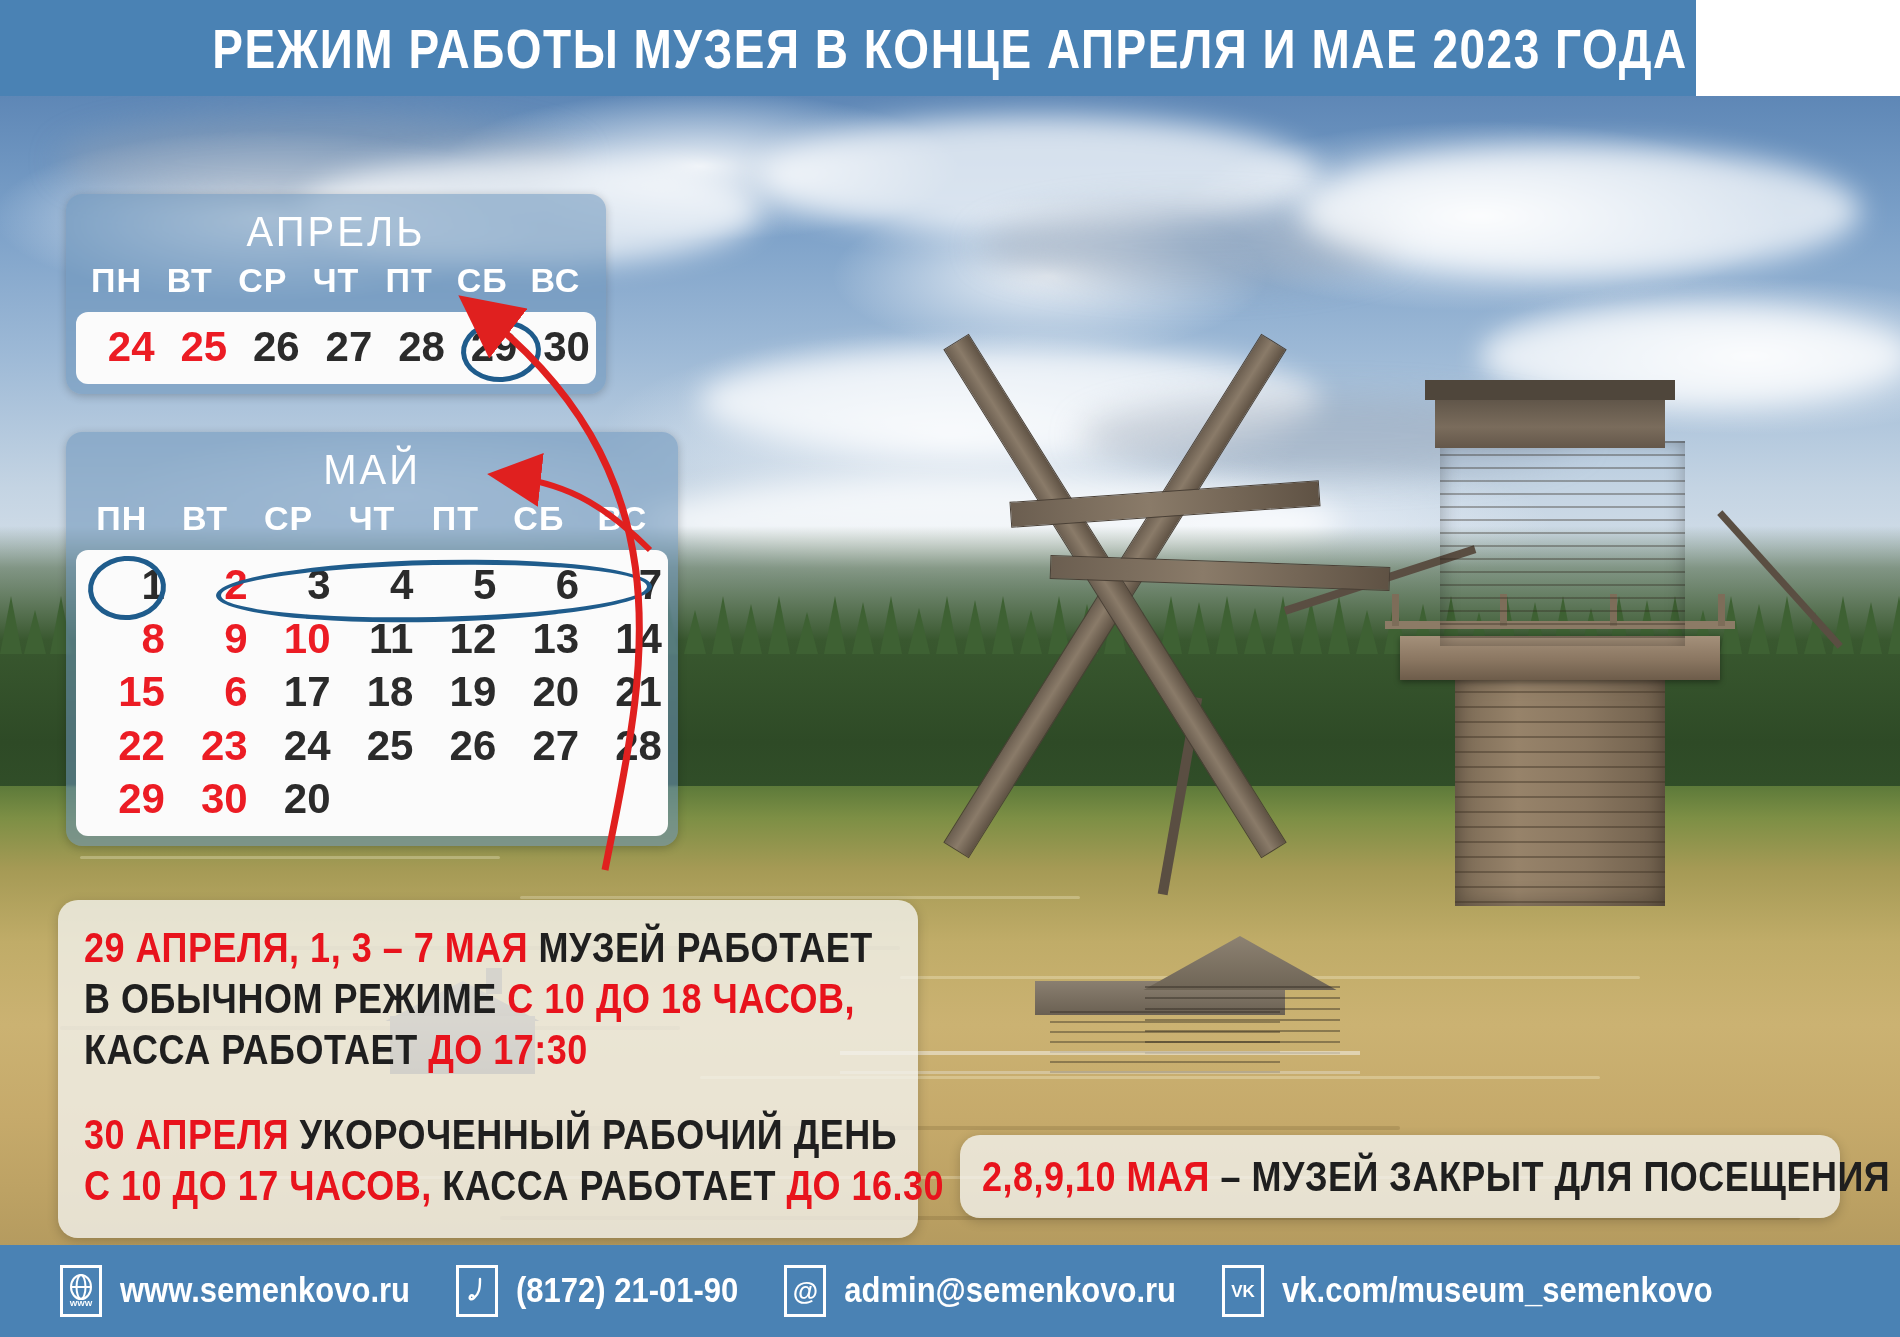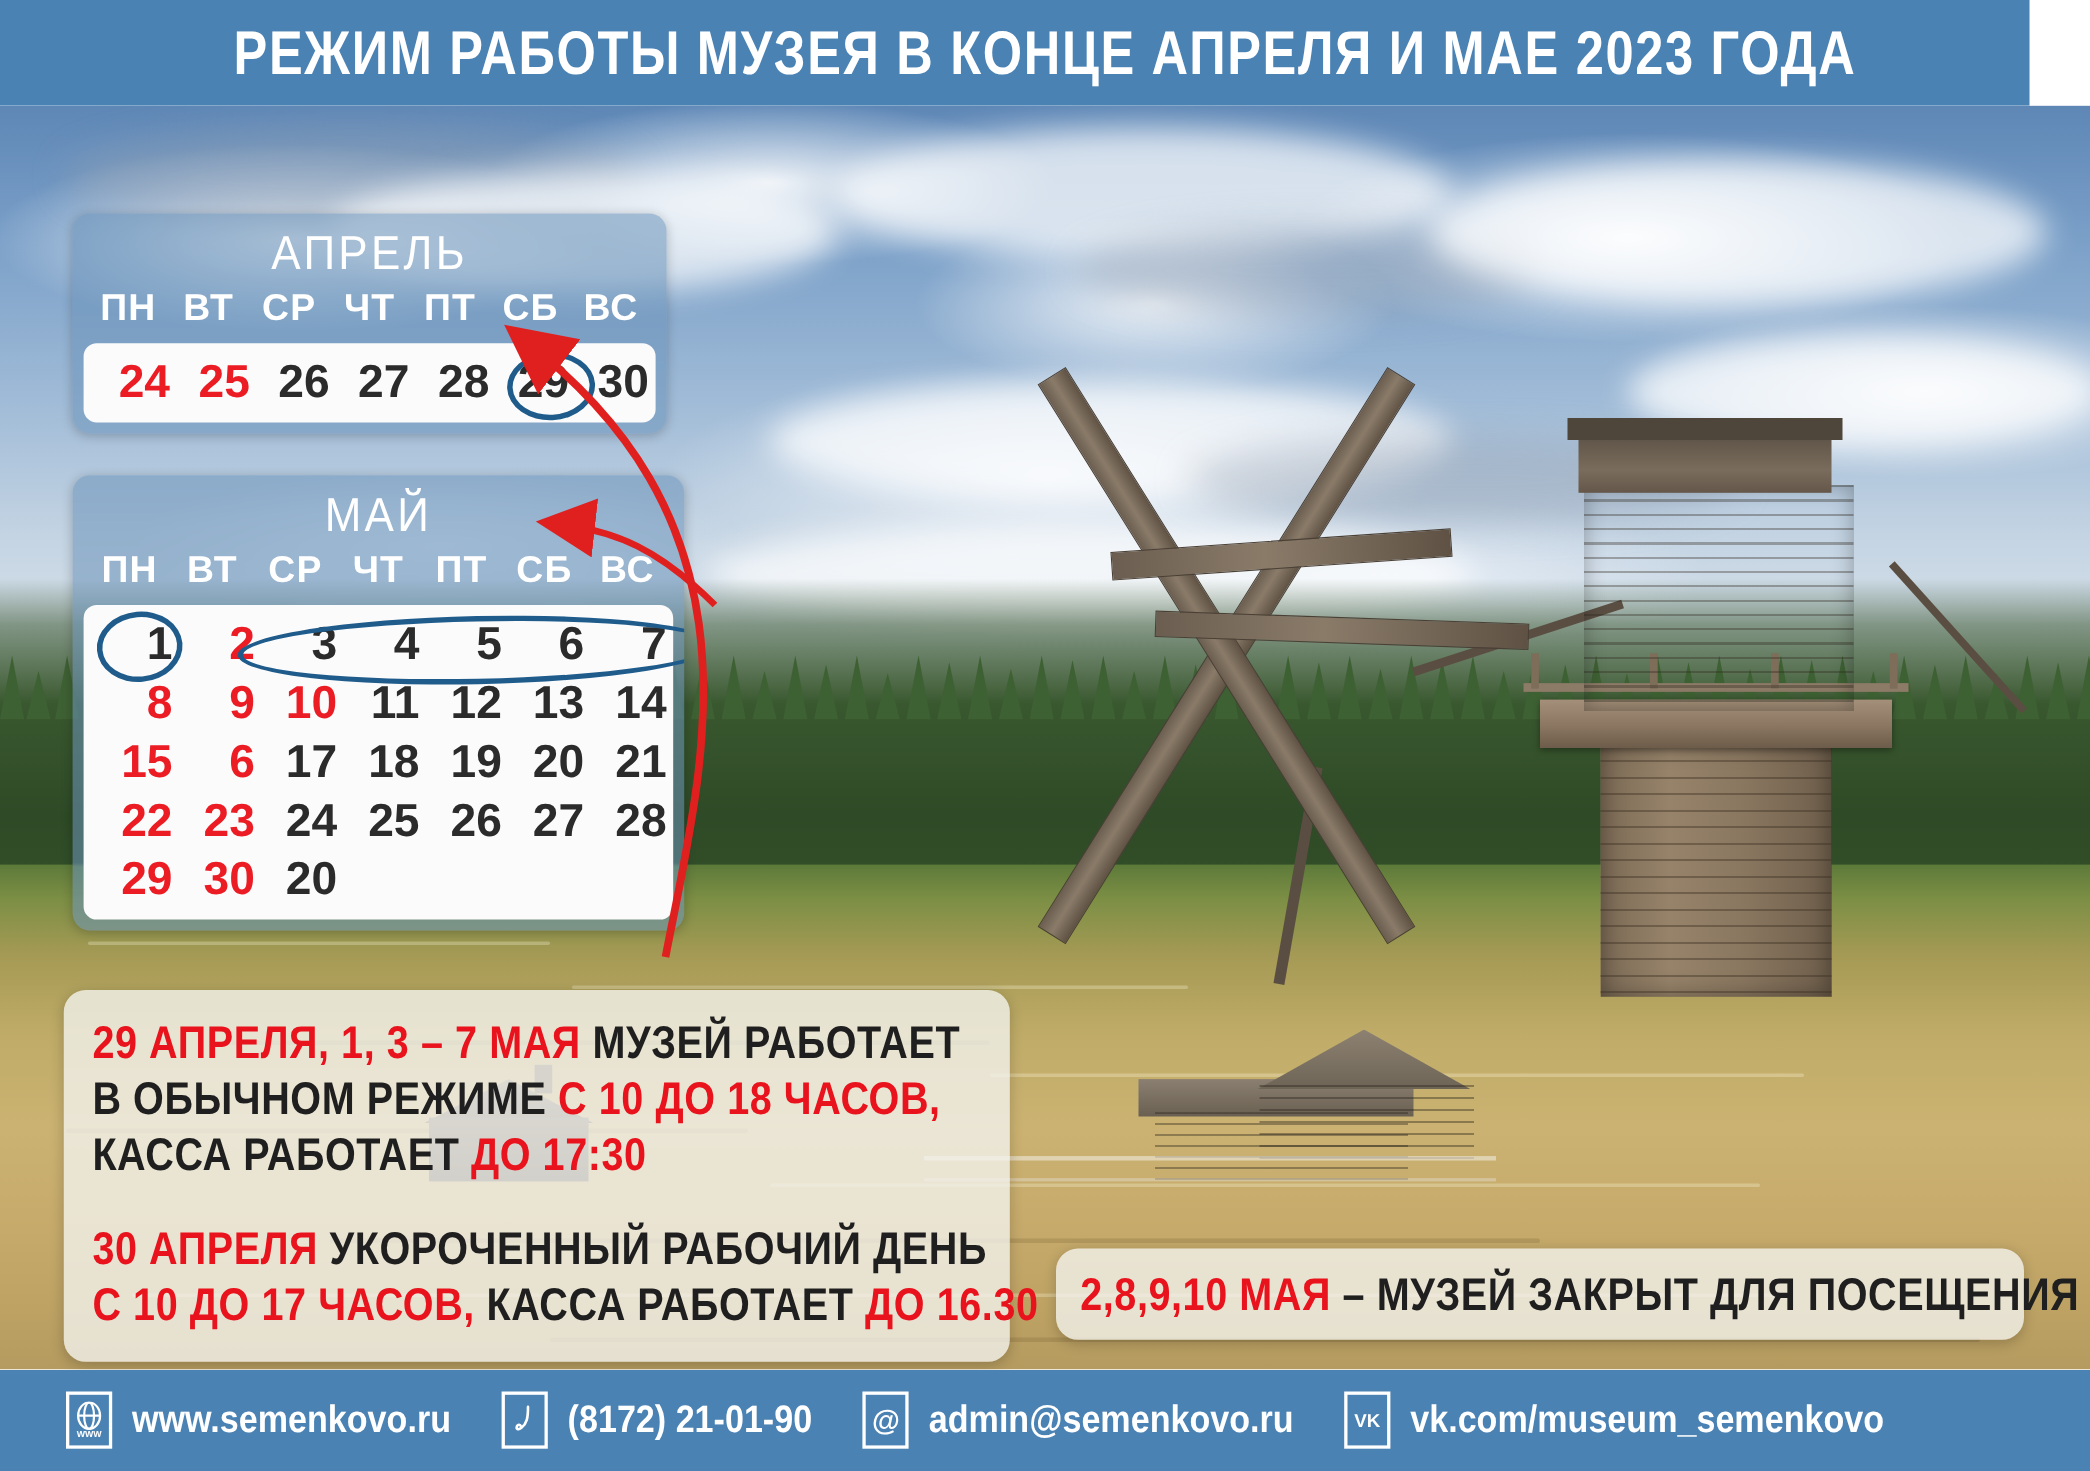--- a/index.html
+++ b/index.html
@@ -17,21 +17,21 @@
     width: 1900px;
     height: 1337px;
     overflow: hidden;
     background: #ffffff;
   }
 
   
   .header-bar {
     position: absolute;
     left: 0; top: 0;
-    width: 1845px;
+    width: 1696px;
     height: 96px;
     background: #4a82b4;
     z-index: 30;
   }
   .header-title {
     position: absolute;
     left: 0; top: 0;
     width: 1900px;
     height: 96px;
     display: flex;
@@ -227,21 +227,21 @@
   .cal {
     position: absolute;
     z-index: 14;
     border-radius: 16px;
     background: rgba(108,148,186,0.55);
     box-shadow: 0 2px 10px rgba(0,0,0,0.22);
     overflow: hidden;
     backdrop-filter: blur(1px);
   }
   .cal-april { left: 66px; top: 194px; width: 540px; }
-  .cal-may   { left: 66px; top: 432px; width: 556px; }
+  .cal-may   { left: 66px; top: 432px; width: 612px; }
 
   .cal-title {
     text-align: center;
     color: #ffffff;
     font-family: "Liberation Sans", sans-serif;
     font-size: 40px;
     font-weight: normal;
     letter-spacing: 3px;
     padding: 14px 0 2px 0;
     transform: scaleY(1.08);

